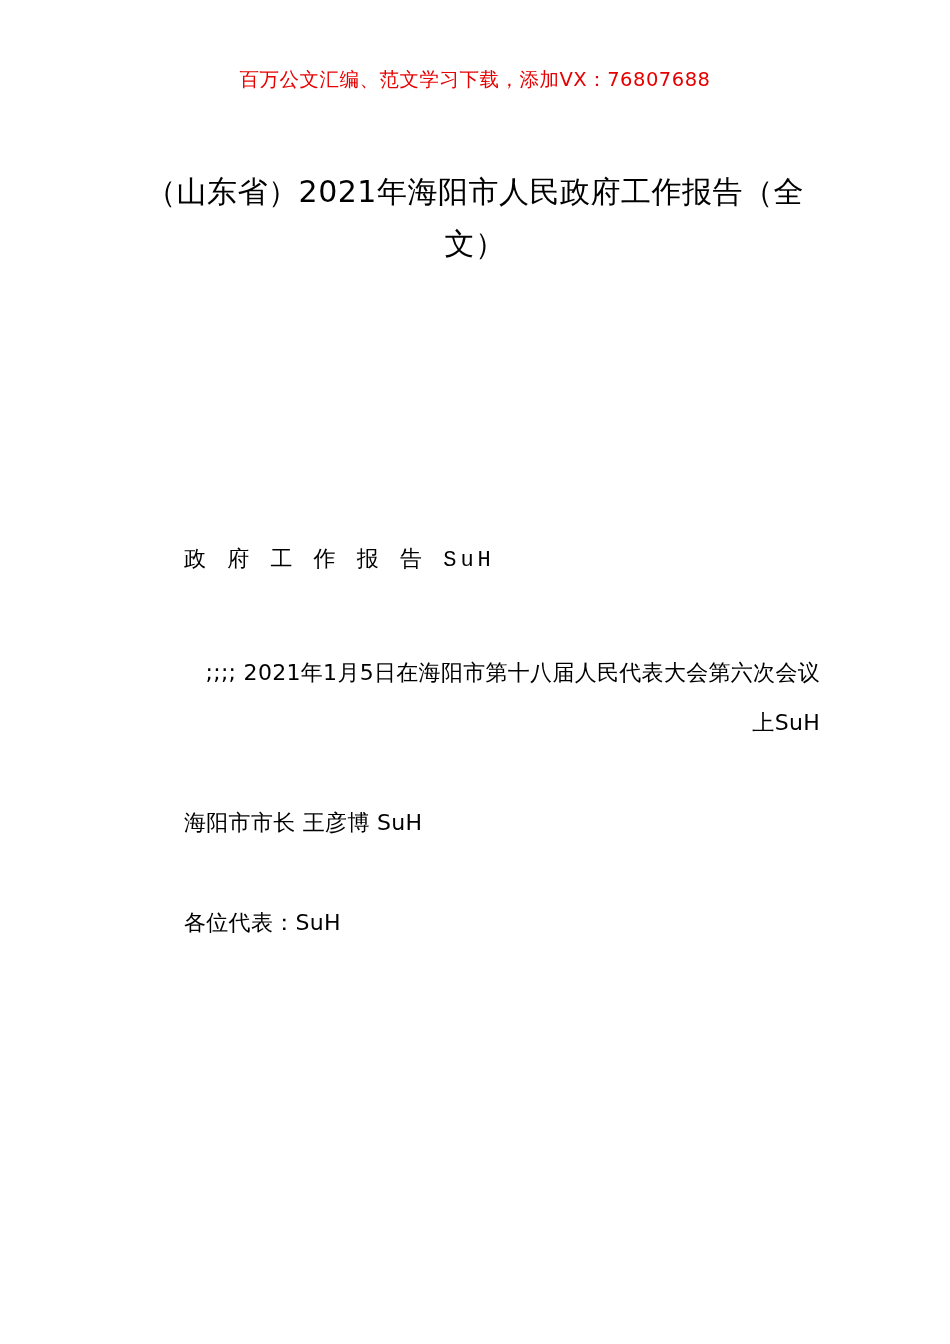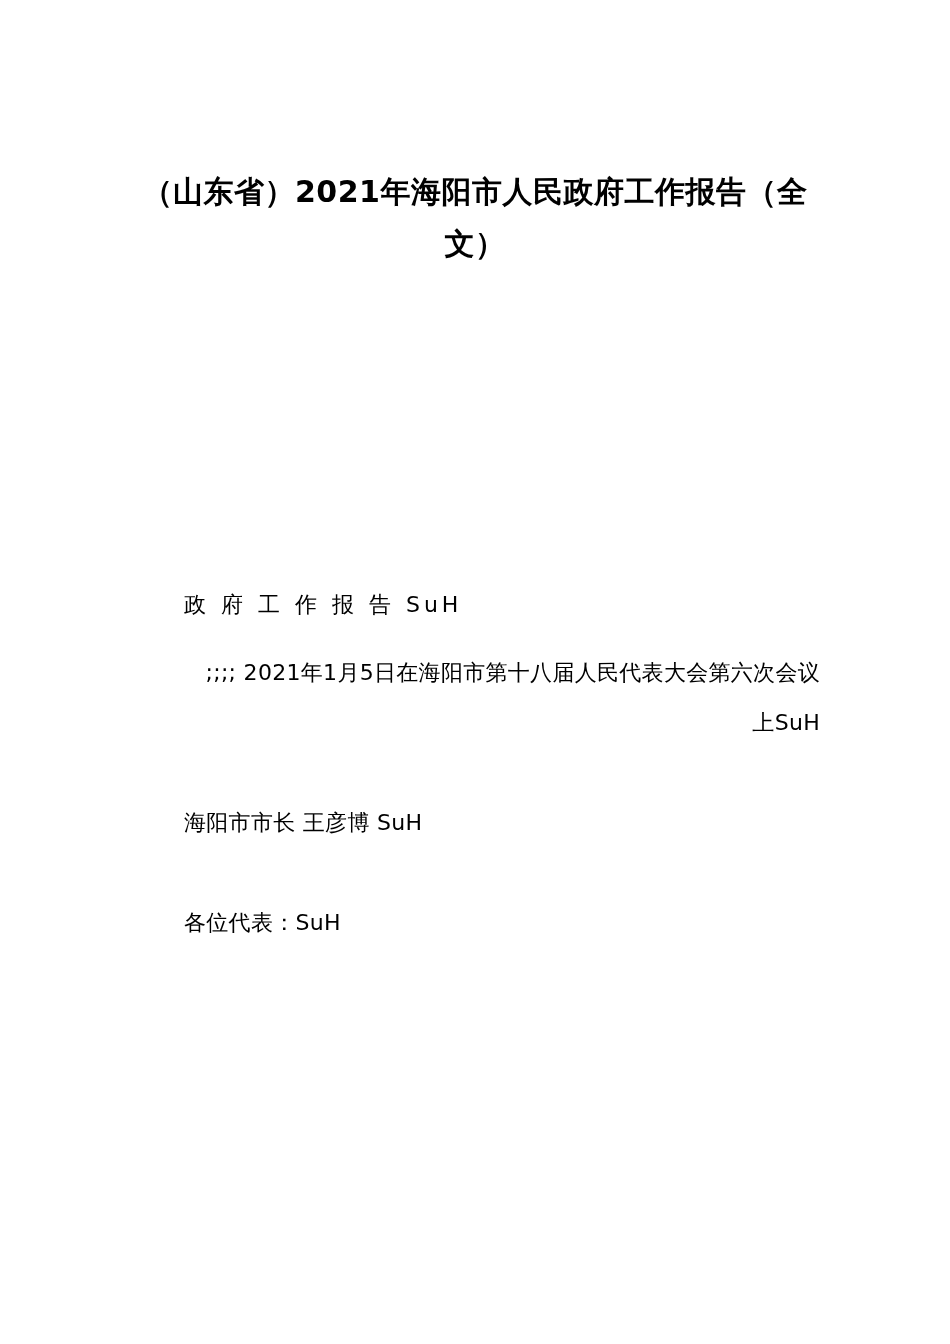--- a/index.html
+++ b/index.html
@@ -33,49 +33,50 @@
     letter-spacing: 0.5px;
     font-family: "DejaVu Sans", "Liberation Sans", sans-serif;
   }
   .doc-title {
     position: absolute;
     top: 146px;
     left: 140px;
     width: 670px;
     text-align: center;
     font-size: 30px;
-    font-weight: bold;
+    font-weight: normal;
     line-height: 52px;
     letter-spacing: 0.5px;
   }
   .body-block {
     position: absolute;
     left: 140px;
     width: 680px;
     font-size: 22px;
     line-height: 50px;
     letter-spacing: 0.3px;
   }
   .p-indent {
     text-indent: 2em;
   }
-  .p1 { top: 580px; }
+  .p1 { top: 536px; font-family: Liberation Mono, monospace; }
   .p2 { top: 648px; text-align: right; }
   .p3 { top: 798px; }
   .p4 { top: 898px; }
   .p5 { top: 998px; }
   .spaced {
     letter-spacing: 4px;
   }
 </style>
 </head>
 <body>
 
 <div class="page">
 
+  <div class="ad-banner">百万公文汇编、范文学习下载，添加VX：76807688</div>
 
   <h1 class="doc-title">（山东省）2021年海阳市人民政府工作报告（全文）</h1>
 
   <div class="body-block p1 p-indent spaced">政 府 工 作 报 告 SuH</div>
 
   <div class="body-block p2 p-indent">;;;; 2021年1月5日在海阳市第十八届人民代表大会第六次会议上SuH</div>
 
   <div class="body-block p4 p-indent">各位代表：SuH</div>
 
   <div class="body-block p3 p-indent">海阳市市长 王彦博 SuH</div>

